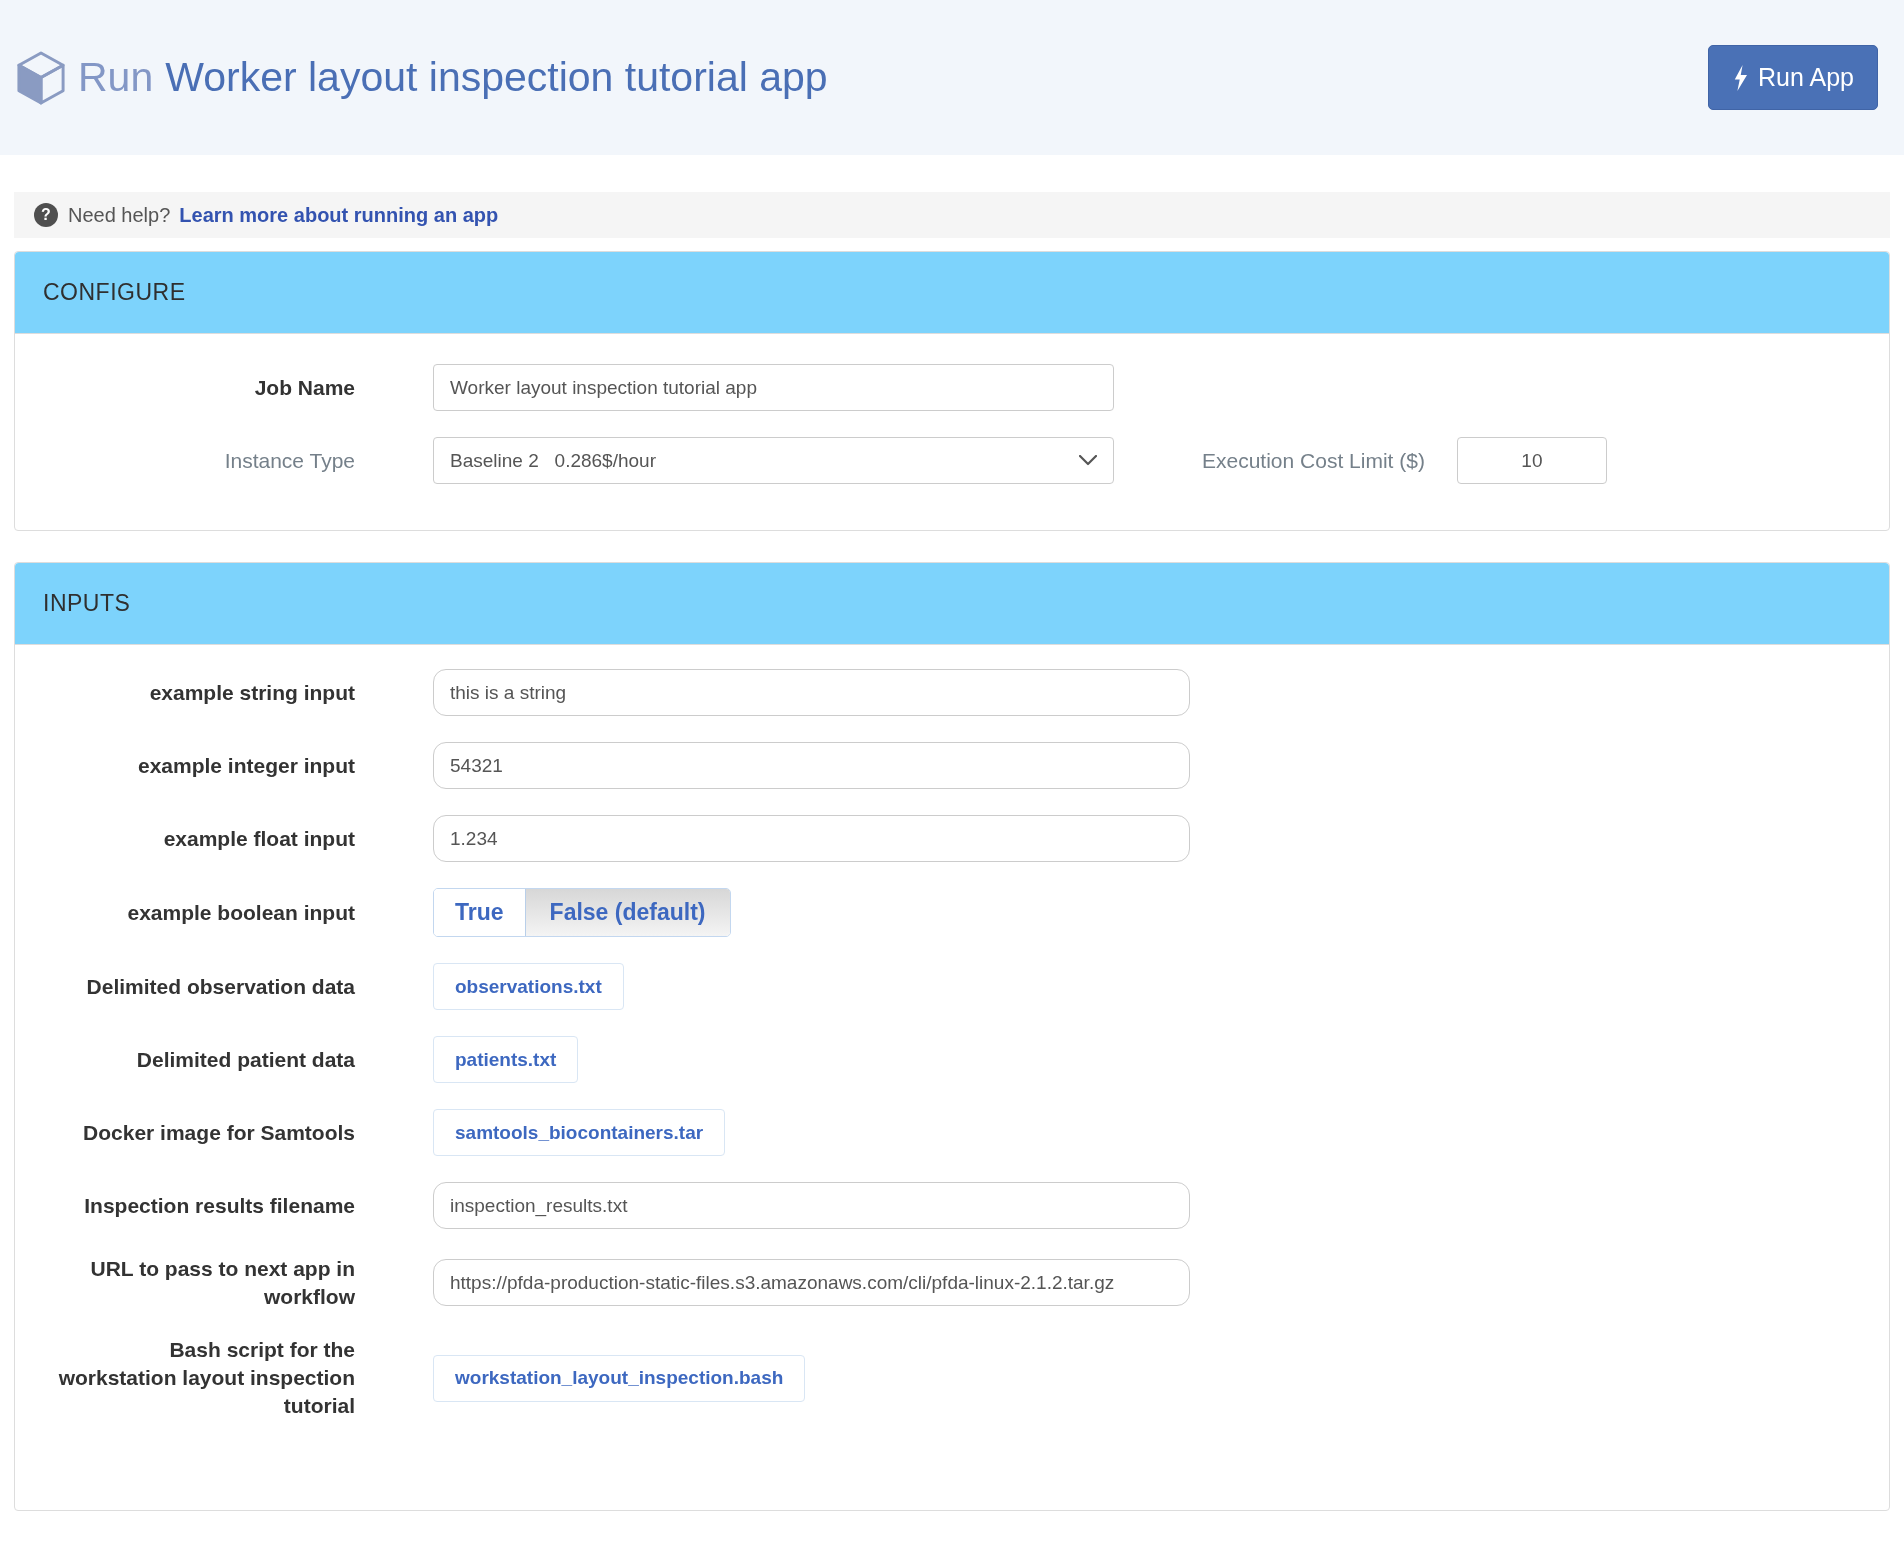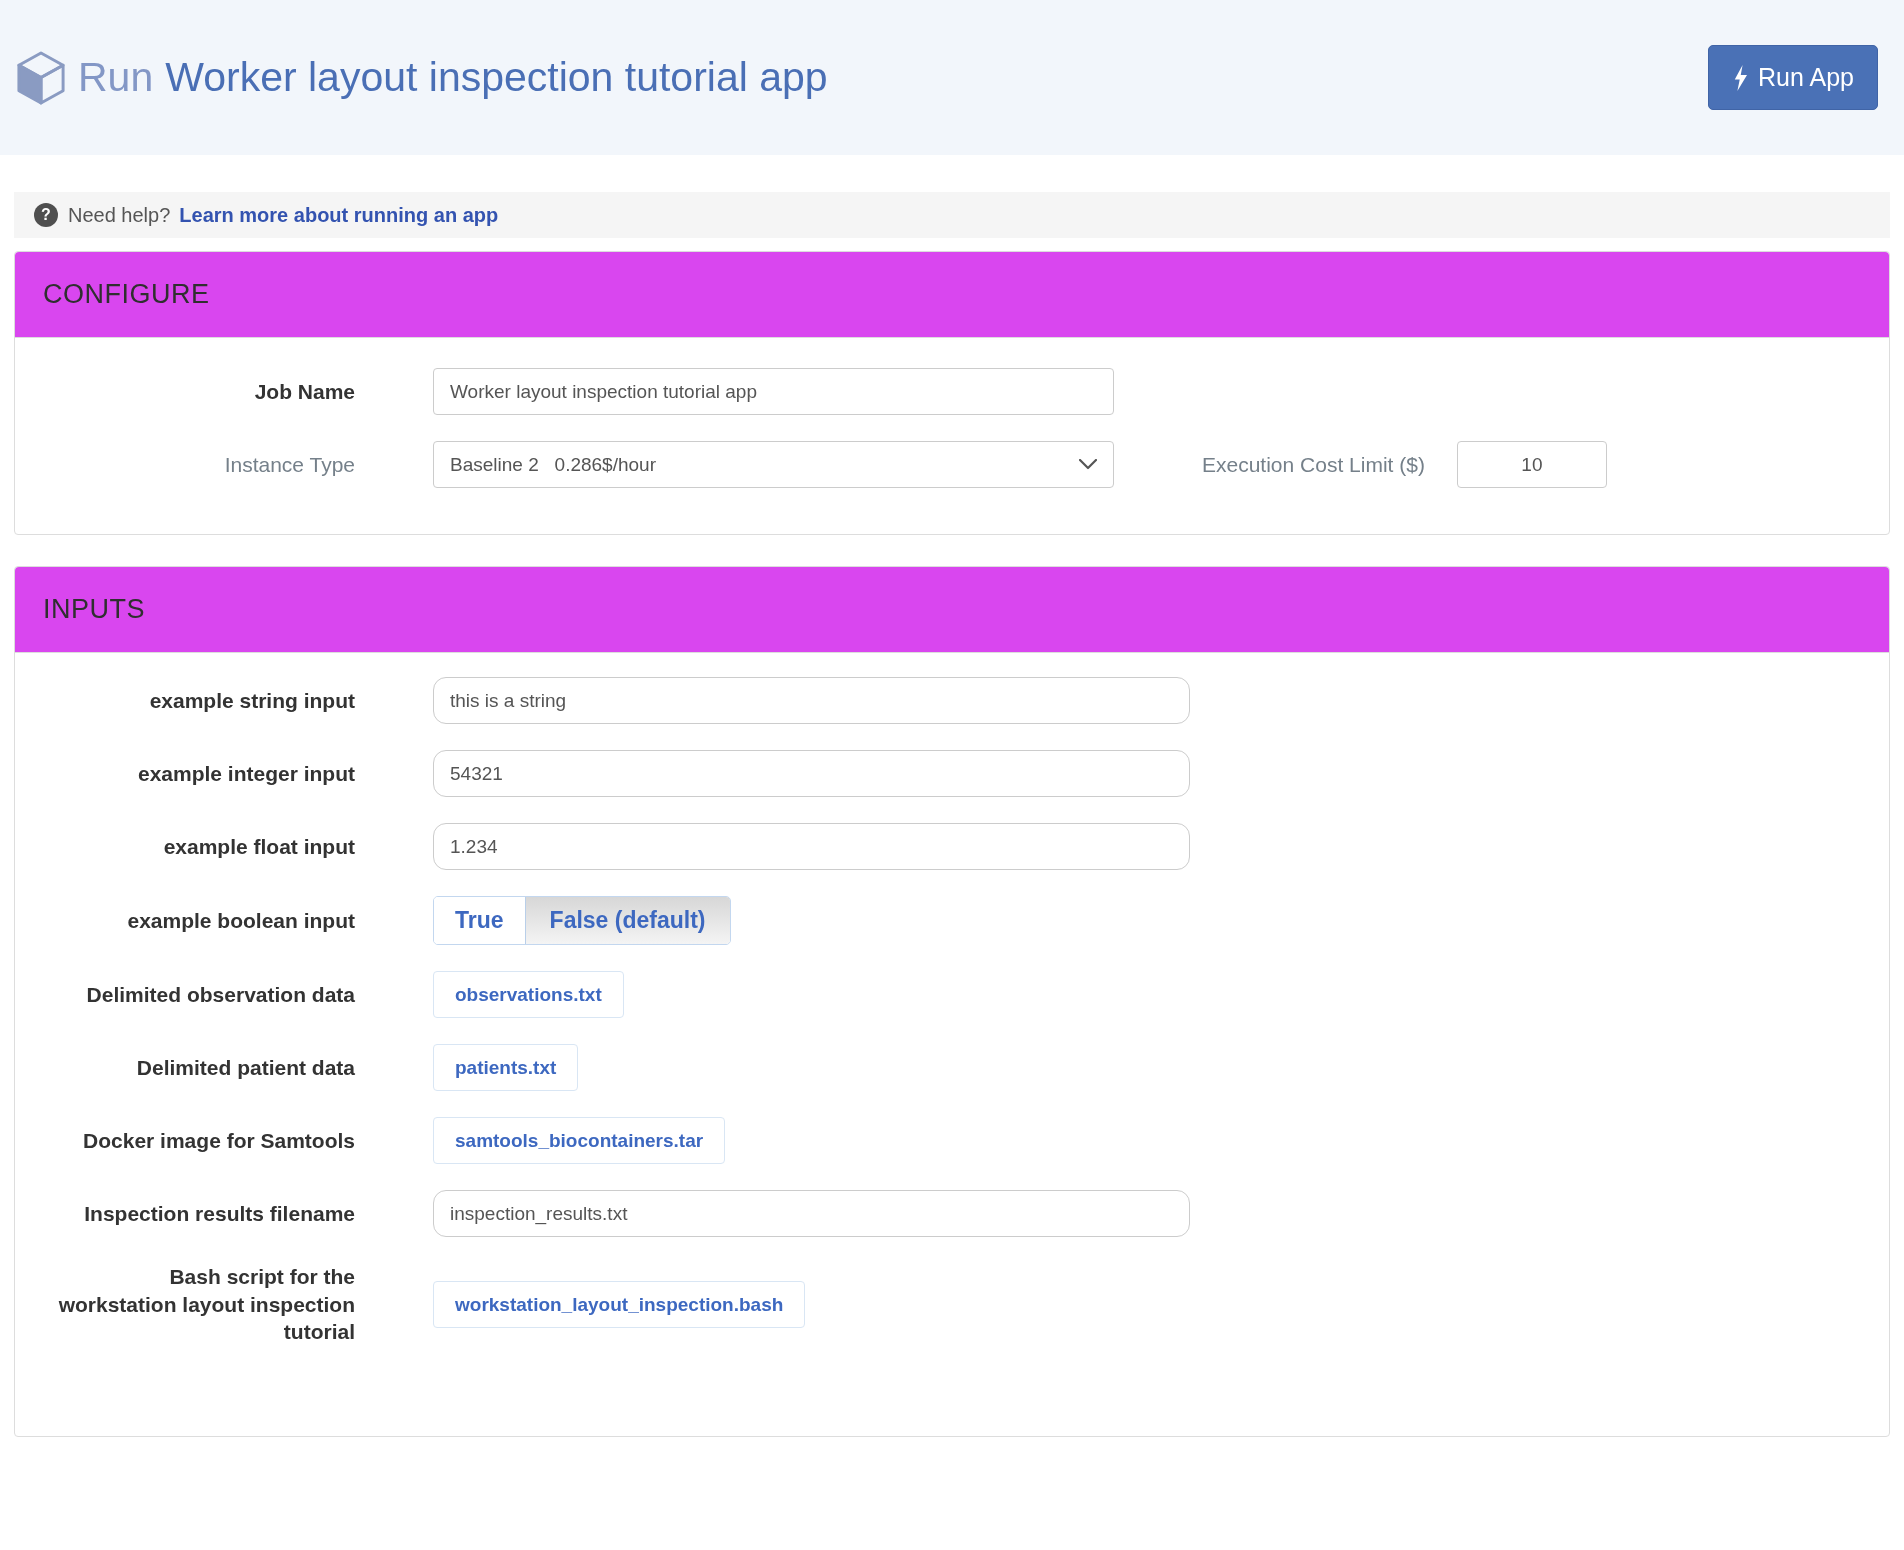--- a/index.html
+++ b/index.html
@@ -49,24 +49,24 @@
   .help-link { color:#3353b0; font-weight:bold; margin-left:9px; text-decoration:none; cursor:pointer; }
 
   
   .panel {
     margin:0 14px;
     border:1px solid #ddd; border-radius:4px;
     background:#fff;
   }
   .panel + .panel { margin-top:31px; }
   .panel-header {
-    background:#d946ef; border-bottom:1px solid #ddd;
+    background:#7dd3fc; border-bottom:1px solid #ddd;
     border-radius:4px 4px 0 0;
     padding:27px 28px;
-    font-size:27px; color:#2f2f2f; letter-spacing:0.5px;
+    font-size:23px; color:#2f2f2f; letter-spacing:0.5px;
   }
   .panel-body { padding:30px 28px 46px 40px; }
   .panel-body.inputs { padding:24px 28px 90px 40px; }
 
   .form-row { display:flex; align-items:center; margin-bottom:26px; }
   .form-row:last-child { margin-bottom:0; }
   .form-label {
     width:300px; flex:0 0 auto;
     text-align:right; margin-right:78px;
     font-size:21px; font-weight:bold; color:#333; line-height:1.32;
@@ -218,20 +218,24 @@
       <div class="form-label">Docker image for Samtools</div>
       <span class="file-chip">samtools_biocontainers.tar</span>
     </div>
 
     <div class="form-row">
       <div class="form-label">Inspection results filename</div>
       <input class="text-input w-inputs" value="inspection_results.txt" style="">
     </div>
 
 
+    <div class="form-row">
+      <div class="form-label">URL to pass to next app in workflow</div>
+      <input class="text-input w-inputs" value="https://pfda-production-static-files.s3.amazonaws.com/cli/pfda-linux-2.1.2.tar.gz" style="">
+    </div>
 
     <div class="form-row">
       <div class="form-label">Bash script for the workstation layout inspection tutorial</div>
       <span class="file-chip">workstation_layout_inspection.bash</span>
     </div>
 
   </div>
 </div>
 
 </body></html>

